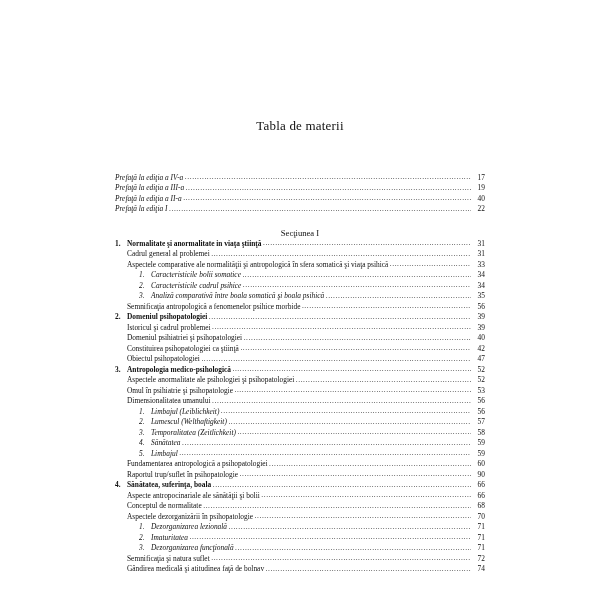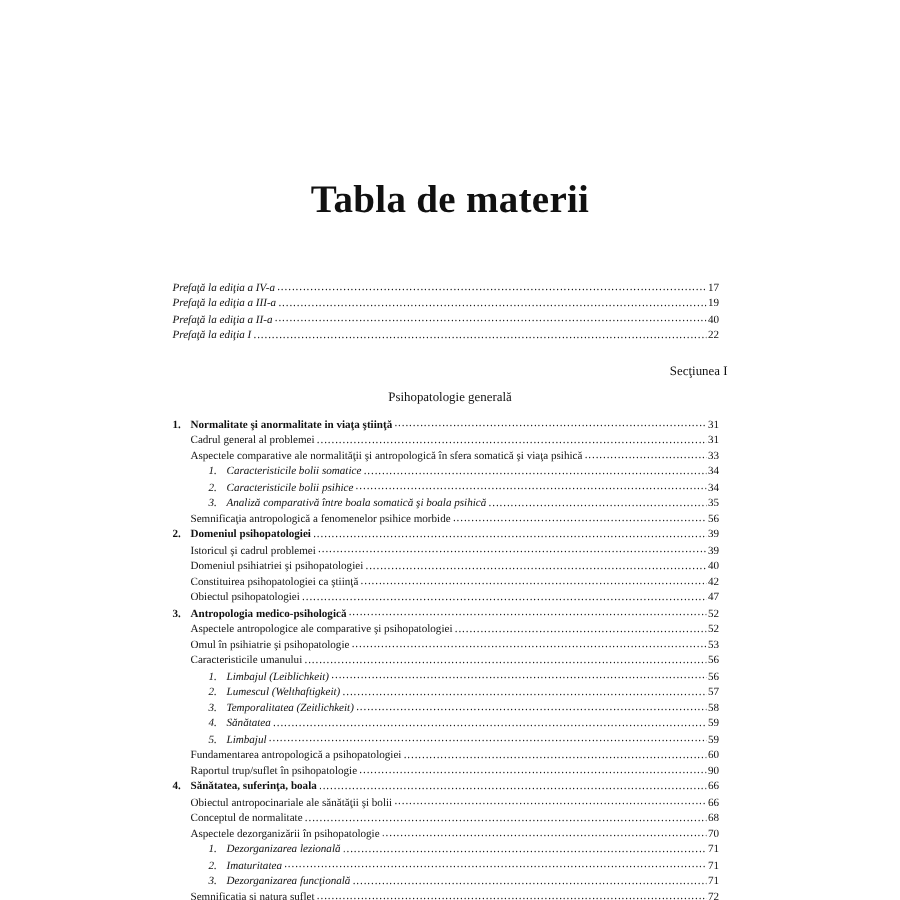--- a/index.html
+++ b/index.html
@@ -16,22 +16,22 @@
   }
   .page {
     position: relative;
     width: 600px;
     height: 600px;
     box-sizing: border-box;
     padding: 0 115px;
   }
   .title {
     text-align: center;
-    font-size: 26px;
-    font-weight: bold;
+    font-size: 13px;
+    font-weight: normal;
     margin-top: 118px;
     margin-bottom: 0;
     letter-spacing: 0.2px;
   }
   .block-prefaces {
     margin-top: 38px;
   }
   .entry {
     display: flex;
     align-items: baseline;
@@ -53,31 +53,32 @@
     flex: 1 1 auto;
     overflow: hidden;
     white-space: nowrap;
     margin: 0 1.5px;
     position: relative;
     bottom: 0.5px;
     letter-spacing: 0.6px;
   }
   .entry .pg {
     flex: 0 0 auto;
+    text-align: right;
     width: 13px;
   }
   .ital .txt { font-style: italic; }
   .ital .num { font-style: italic; }
   .bold .txt { font-weight: bold; }
   .bold .num { font-weight: bold; }
   .lvl1 { padding-left: 0; }
   .lvl2 { padding-left: 12px; }
   .lvl3 { padding-left: 24px; }
   .section-head {
-    text-align: right;
+    text-align: center;
     font-size: 8.6px;
     margin-top: 14px;
     margin-bottom: 0;
   }
   .section-sub {
     text-align: center;
     font-size: 8.6px;
     margin-top: 7px;
     margin-bottom: 8px;
   }
@@ -111,21 +112,20 @@
       </div>
       <div class="entry lvl1 ital">
         <span class="num" style="width: 0px;"></span>
         <span class="txt">Prefaţă la ediţia I</span>
         <span class="leader">........................................................................................................................................................................................................</span>
         <span class="pg">22</span>
       </div>
     </div>
 
   <div class="section-head">Secţiunea I</div>
-  <div class="section-sub">Psihopatologie generală</div>
 
   <div class="toc-body">
       <div class="entry lvl1 bold">
         <span class="num">1.</span>
         <span class="txt">Normalitate şi anormalitate in viaţa ştiinţă</span>
         <span class="leader">........................................................................................................................................................................................................</span>
         <span class="pg">31</span>
       </div>
       <div class="entry lvl2">
         <span class="num" style="width: 0px;"></span>
@@ -140,21 +140,21 @@
         <span class="pg">33</span>
       </div>
       <div class="entry lvl3 ital">
         <span class="num">1.</span>
         <span class="txt">Caracteristicile bolii somatice</span>
         <span class="leader">........................................................................................................................................................................................................</span>
         <span class="pg">34</span>
       </div>
       <div class="entry lvl3 ital">
         <span class="num">2.</span>
-        <span class="txt">Caracteristicile bolii psihice</span>
+        <span class="txt">Caracteristicile cadrul psihice</span>
         <span class="leader">........................................................................................................................................................................................................</span>
         <span class="pg">34</span>
       </div>
       <div class="entry lvl3 ital">
         <span class="num">3.</span>
         <span class="txt">Analiză comparativă între boala somatică şi boala psihică</span>
         <span class="leader">........................................................................................................................................................................................................</span>
         <span class="pg">35</span>
       </div>
       <div class="entry lvl2">
@@ -194,33 +194,33 @@
         <span class="pg">47</span>
       </div>
       <div class="entry lvl1 bold">
         <span class="num">3.</span>
         <span class="txt">Antropologia medico-psihologică</span>
         <span class="leader">........................................................................................................................................................................................................</span>
         <span class="pg">52</span>
       </div>
       <div class="entry lvl2">
         <span class="num" style="width: 0px;"></span>
-        <span class="txt">Aspectele antropologice ale comparative şi psihopatologiei</span>
+        <span class="txt">Aspectele anormalitate ale psihologiei şi psihopatologiei</span>
         <span class="leader">........................................................................................................................................................................................................</span>
         <span class="pg">52</span>
       </div>
       <div class="entry lvl2">
         <span class="num" style="width: 0px;"></span>
         <span class="txt">Omul în psihiatrie şi psihopatologie</span>
         <span class="leader">........................................................................................................................................................................................................</span>
         <span class="pg">53</span>
       </div>
       <div class="entry lvl2">
         <span class="num" style="width: 0px;"></span>
-        <span class="txt">Caracteristicile umanului</span>
+        <span class="txt">Dimensionalitatea umanului</span>
         <span class="leader">........................................................................................................................................................................................................</span>
         <span class="pg">56</span>
       </div>
       <div class="entry lvl3 ital">
         <span class="num">1.</span>
         <span class="txt">Limbajul (Leiblichkeit)</span>
         <span class="leader">........................................................................................................................................................................................................</span>
         <span class="pg">56</span>
       </div>
       <div class="entry lvl3 ital">
@@ -260,21 +260,21 @@
         <span class="pg">90</span>
       </div>
       <div class="entry lvl1 bold">
         <span class="num">4.</span>
         <span class="txt">Sănătatea, suferinţa, boala</span>
         <span class="leader">........................................................................................................................................................................................................</span>
         <span class="pg">66</span>
       </div>
       <div class="entry lvl2">
         <span class="num" style="width: 0px;"></span>
-        <span class="txt">Obiectul antropocinariale ale sănătăţii şi bolii</span>
+        <span class="txt">Aspecte antropocinariale ale sănătăţii şi bolii</span>
         <span class="leader">........................................................................................................................................................................................................</span>
         <span class="pg">66</span>
       </div>
       <div class="entry lvl2">
         <span class="num" style="width: 0px;"></span>
         <span class="txt">Conceptul de normalitate</span>
         <span class="leader">........................................................................................................................................................................................................</span>
         <span class="pg">68</span>
       </div>
       <div class="entry lvl2">

